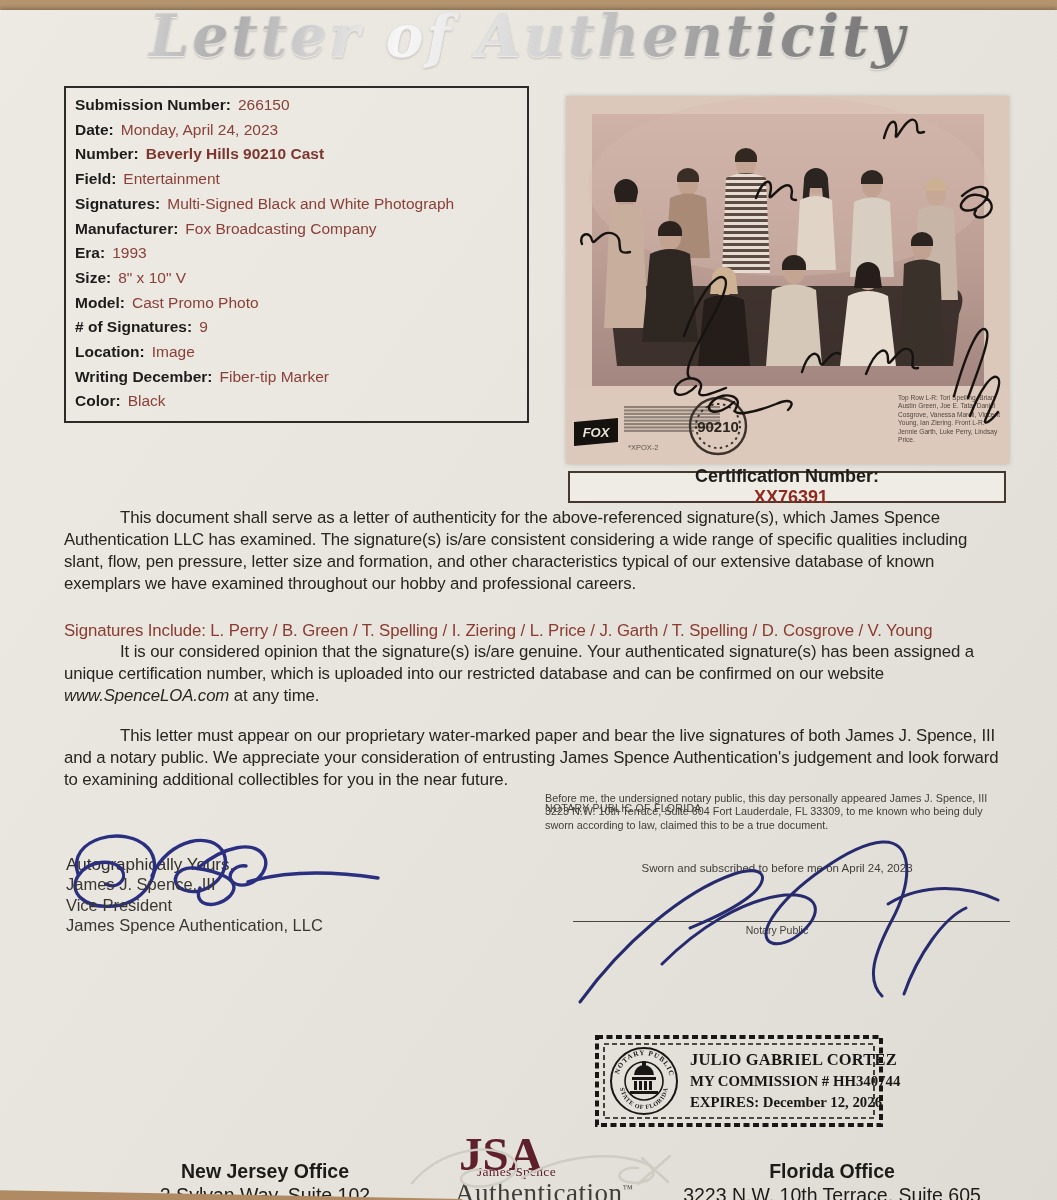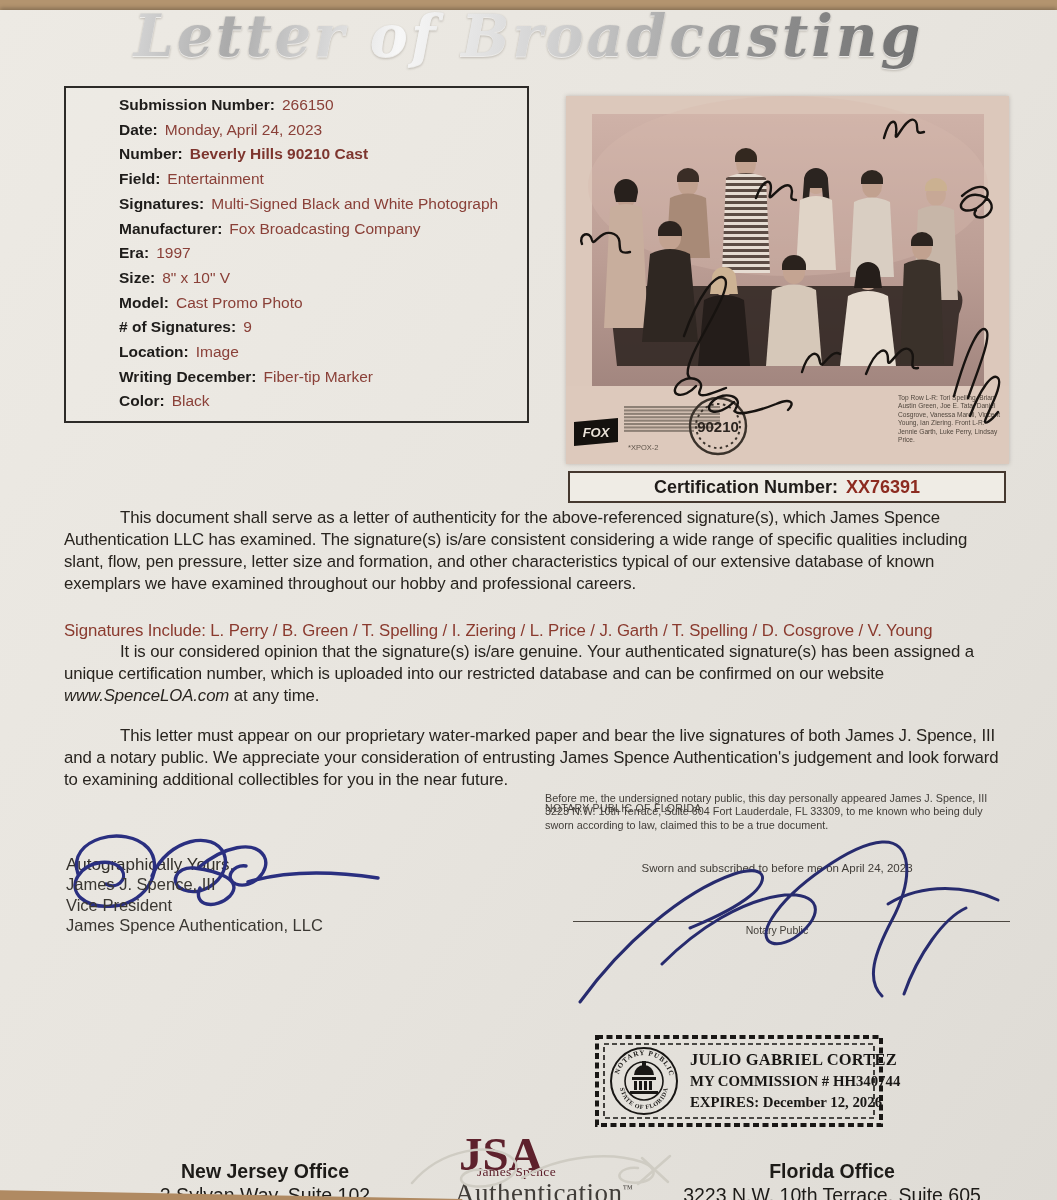--- a/index.html
+++ b/index.html
@@ -25,35 +25,35 @@
     background:linear-gradient(100deg,#fdfdfd 4%,#ababab 22%,#f7f7f7 38%,#d2d2d2 52%,#8f8f8f 72%,#606060 95%);
     -webkit-background-clip:text;background-clip:text;color:transparent;
     filter:drop-shadow(0 1px 0 rgba(255,255,255,.7)) drop-shadow(0 1px 1px rgba(90,80,70,.35));
   }
   
   .spec-table{
     position:absolute;left:64px;top:76px;width:448px;
     border:2px solid #2d2b28;background:rgba(255,255,255,.05);
     padding:5px 4px 7px 9px;
   }
-  .spec-row{font-size:15.5px;line-height:24.7px;white-space:nowrap;margin-left:44px;}
+  .spec-row{font-size:15.5px;line-height:24.7px;white-space:nowrap;}
   .spec-label{font-weight:bold;color:#1e1c1a;}
   .spec-value{color:#8a4038;margin-left:7px;}
   .spec-value.strong{font-weight:bold;color:#7d352e;}
   
   .photo{
     position:absolute;left:566px;top:86px;width:443px;height:368px;
     box-shadow:0 0 4px rgba(60,45,35,.25);
   }
   
   .cert-bar{
     position:absolute;left:568px;top:461px;width:434px;height:28px;
     border:2px solid #45382f;background:#efece5;
     display:flex;align-items:center;justify-content:center;
-    font-size:18px;font-weight:bold;white-space:nowrap;
+    font-size:18px;font-weight:bold;white-space:nowrap;flex-direction:column;
   }
   .cert-label{color:#1f1c19;}
   .cert-num{color:#8c2b20;margin-left:8px;}
   
   .para{
     position:absolute;left:64px;width:947px;
     font-size:16.8px;line-height:21.9px;color:#28241f;
     text-indent:56px;letter-spacing:-.1px;
   }
   .para-1{top:497px;}
@@ -99,30 +99,30 @@
   .jsa-name{font-size:13.5px;color:#5e212c;margin-left:40px;margin-top:-12px;letter-spacing:.3px;}
   .jsa-word{font-size:27px;color:#413d39;margin-left:18px;margin-top:-2px;letter-spacing:.5px;}
   .jsa-word .tm{font-size:10px;vertical-align:super;}
   .jsa-watermark{position:absolute;left:-35px;top:-4px;pointer-events:none;}
 </style>
 </head>
 <body>
 
 <div class="paper">
 
-  <div class="loa-title">Letter of Broadcasting</div>
+  <div class="loa-title">Letter of Authenticity</div>
 
   <div class="spec-table">
     <div class="spec-row"><span class="spec-label">Submission Number:</span><span class="spec-value">266150</span></div>
     <div class="spec-row"><span class="spec-label">Date:</span><span class="spec-value">Monday, April 24, 2023</span></div>
     <div class="spec-row"><span class="spec-label">Number:</span><span class="spec-value strong">Beverly Hills 90210 Cast</span></div>
     <div class="spec-row"><span class="spec-label">Field:</span><span class="spec-value">Entertainment</span></div>
     <div class="spec-row"><span class="spec-label">Signatures:</span><span class="spec-value">Multi-Signed Black and White Photograph</span></div>
     <div class="spec-row"><span class="spec-label">Manufacturer:</span><span class="spec-value">Fox Broadcasting Company</span></div>
-    <div class="spec-row"><span class="spec-label">Era:</span><span class="spec-value">1997</span></div>
+    <div class="spec-row"><span class="spec-label">Era:</span><span class="spec-value">1993</span></div>
     <div class="spec-row"><span class="spec-label">Size:</span><span class="spec-value">8" x 10" V</span></div>
     <div class="spec-row"><span class="spec-label">Model:</span><span class="spec-value">Cast Promo Photo</span></div>
     <div class="spec-row"><span class="spec-label"># of Signatures:</span><span class="spec-value">9</span></div>
     <div class="spec-row"><span class="spec-label">Location:</span><span class="spec-value">Image</span></div>
     <div class="spec-row"><span class="spec-label">Writing December:</span><span class="spec-value">Fiber-tip Marker</span></div>
     <div class="spec-row"><span class="spec-label">Color:</span><span class="spec-value">Black</span></div>
   </div>
 
   <div class="photo">
     <svg width="443" height="368" viewBox="0 0 443 368">

